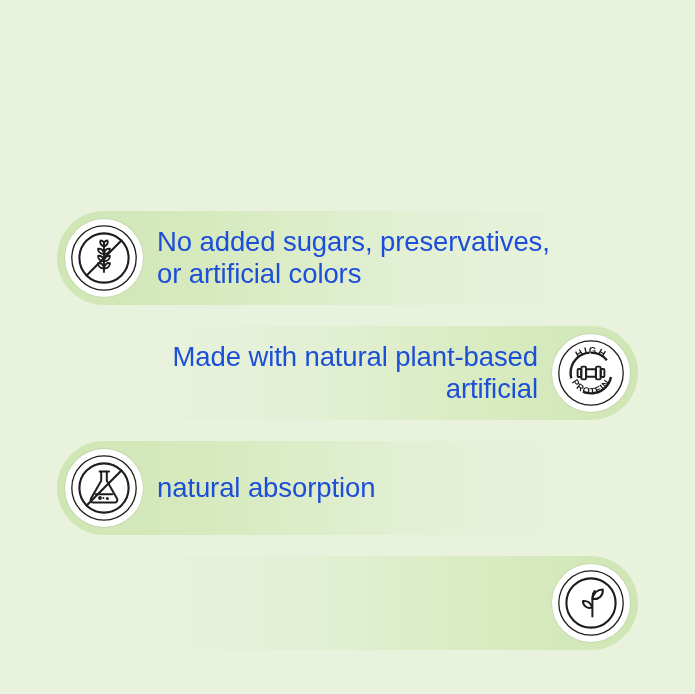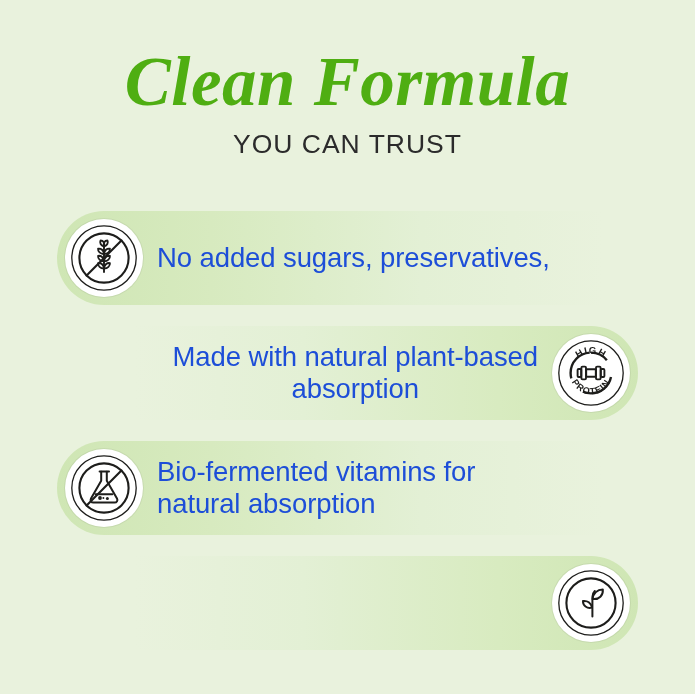--- a/index.html
+++ b/index.html
@@ -109,33 +109,29 @@
     font-family: "Liberation Sans", sans-serif;
     font-size: 27.5px;
     line-height: 1.18;
     color: #1d4ed8;
     letter-spacing: -0.1px;
   }
   .row-left .badge { margin-left: 8px; }
   .row-left .row-text { margin-left: 14px; text-align: left; }
   .row-right { justify-content: flex-end; }
   .row-right .badge { margin-right: 8px; order: 2; }
-  .row-right .row-text { margin-right: 14px; text-align: center; order: 1; }
+  .row-right .row-text { margin-right: 14px; text-align: right; order: 1; }
 
   .line { display: block; white-space: nowrap; }
 </style>
 </head>
 <body>
 
 <div id="poster">
 
-  <div class="header">
-    <h1 class="title">Clean Formula</h1>
-    <div class="subtitle">YOU CAN TRUST</div>
-  </div>
 
   <div class="row row-left row-1">
     <div class="pill"></div>
 
     <div class="badge">
       <svg width="68" height="68" viewBox="0 0 68 68" aria-hidden="true">
         <circle cx="34" cy="34" r="32.2" fill="#ffffff" stroke="#1d1d1b" stroke-width="1.3"></circle>
         <circle cx="34" cy="34" r="24.6" fill="none" stroke="#1d1d1b" stroke-width="2.1"></circle>
 
         <g fill="none" stroke="#1d1d1b" stroke-width="1.9" stroke-linecap="round" stroke-linejoin="round">
@@ -149,20 +145,21 @@
           <path d="M34 44.6c-3.7-0.4-6.2-2.6-5.9-5.5 3.0-0.5 5.6 1.6 5.9 5.5z"></path>
           <path d="M34 44.6c3.7-0.4 6.2-2.6 5.9-5.5-3.0-0.5-5.6 1.6-5.9 5.5z"></path>
         </g>
 
         <line x1="16.6" y1="51.4" x2="51.4" y2="16.6" stroke="#1d1d1b" stroke-width="2.1" stroke-linecap="round"></line>
       </svg>
     </div>
 
     <div class="row-text">
       <span class="line">No added sugars, preservatives,</span>
+      <span class="line">or artificial colors</span>
     </div>
   </div>
 
   <div class="row row-right row-2">
     <div class="pill"></div>
 
     <div class="badge">
       <svg width="68" height="68" viewBox="0 0 68 68" aria-hidden="true">
         <circle cx="34" cy="34" r="32.2" fill="#ffffff" stroke="#1d1d1b" stroke-width="1.3"></circle>
         <circle cx="34" cy="34" r="20.4" fill="none" stroke="#1d1d1b" stroke-width="2.4" stroke-dasharray="36 18" stroke-dashoffset="18" transform="rotate(-90 34 34)"></circle>
@@ -182,21 +179,21 @@
           <rect x="24.4" y="27.6" width="4.6" height="12.8" rx="1.1"></rect>
           <rect x="39.0" y="27.6" width="4.6" height="12.8" rx="1.1"></rect>
           <rect x="20.6" y="30.0" width="3.6" height="8.0" rx="1.1"></rect>
           <rect x="43.8" y="30.0" width="3.6" height="8.0" rx="1.1"></rect>
         </g>
       </svg>
     </div>
 
     <div class="row-text">
       <span class="line">Made with natural plant-based</span>
-      <span class="line">absorption</span>
+      <span class="line">artificial</span>
     </div>
   </div>
 
   <div class="row row-left row-3">
     <div class="pill"></div>
 
     <div class="badge">
       <svg width="68" height="68" viewBox="0 0 68 68" aria-hidden="true">
         <circle cx="34" cy="34" r="32.2" fill="#ffffff" stroke="#1d1d1b" stroke-width="1.3"></circle>
         <circle cx="34" cy="34" r="24.6" fill="none" stroke="#1d1d1b" stroke-width="2.1"></circle>
@@ -208,21 +205,20 @@
         </g>
         <circle cx="30.0" cy="44.0" r="1.9" fill="#1d1d1b"></circle>
         <circle cx="37.4" cy="44.6" r="1.5" fill="#1d1d1b"></circle>
         <circle cx="33.4" cy="44.0" r="1.0" fill="#1d1d1b"></circle>
 
         <line x1="16.6" y1="51.4" x2="51.4" y2="16.6" stroke="#1d1d1b" stroke-width="2.1" stroke-linecap="round"></line>
       </svg>
     </div>
 
     <div class="row-text">
-      <span class="line">Bio-fermented vitamins for</span>
       <span class="line">natural absorption</span>
     </div>
   </div>
 
   <div class="row row-right row-4">
     <div class="pill"></div>
 
     <div class="badge">
       <svg width="68" height="68" viewBox="0 0 68 68" aria-hidden="true">
         <circle cx="34" cy="34" r="32.2" fill="#ffffff" stroke="#1d1d1b" stroke-width="1.3"></circle>

